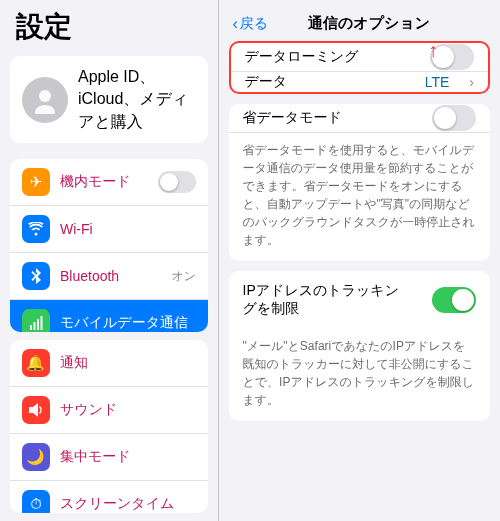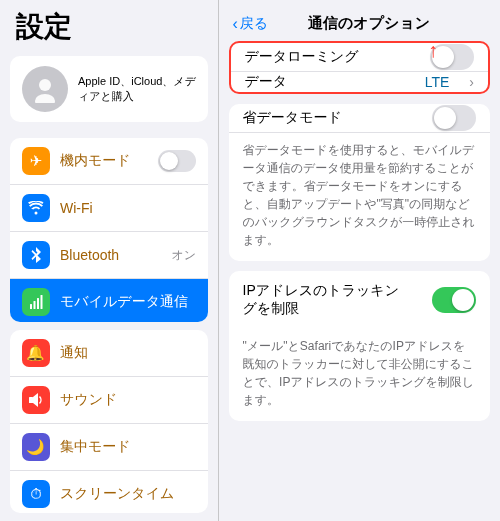--- a/index.html
+++ b/index.html
@@ -45,21 +45,21 @@
       background: #c7c7cc;
       flex-shrink: 0;
       display: flex;
       align-items: center;
       justify-content: center;
       color: #fff;
       font-size: 22px;
     }
 
     .profile-text {
-      font-size: 11px;
+      font-size: 16px;
       color: #000;
       line-height: 1.4;
     }
 
     .menu-section {
       background: #fff;
       margin: 0 10px 8px 10px;
       border-radius: 10px;
       overflow: hidden;
     }
@@ -102,21 +102,21 @@
     .icon-wifi { background: #007aff; }
     .icon-bluetooth { background: #007aff; }
     .icon-mobile { background: #34c759; }
     .icon-notification { background: #ff3b30; }
     .icon-sound { background: #ff3b30; }
     .icon-focus { background: #5856d6; }
     .icon-screen { background: #007aff; }
 
     .menu-label {
       font-size: 14px;
-      color: #a16207;
+      color: #be185d;
       flex: 1;
     }
 
     .menu-toggle {
       width: 38px;
       height: 22px;
       border-radius: 11px;
       background: #e0e0e5;
       position: relative;
       flex-shrink: 0;

